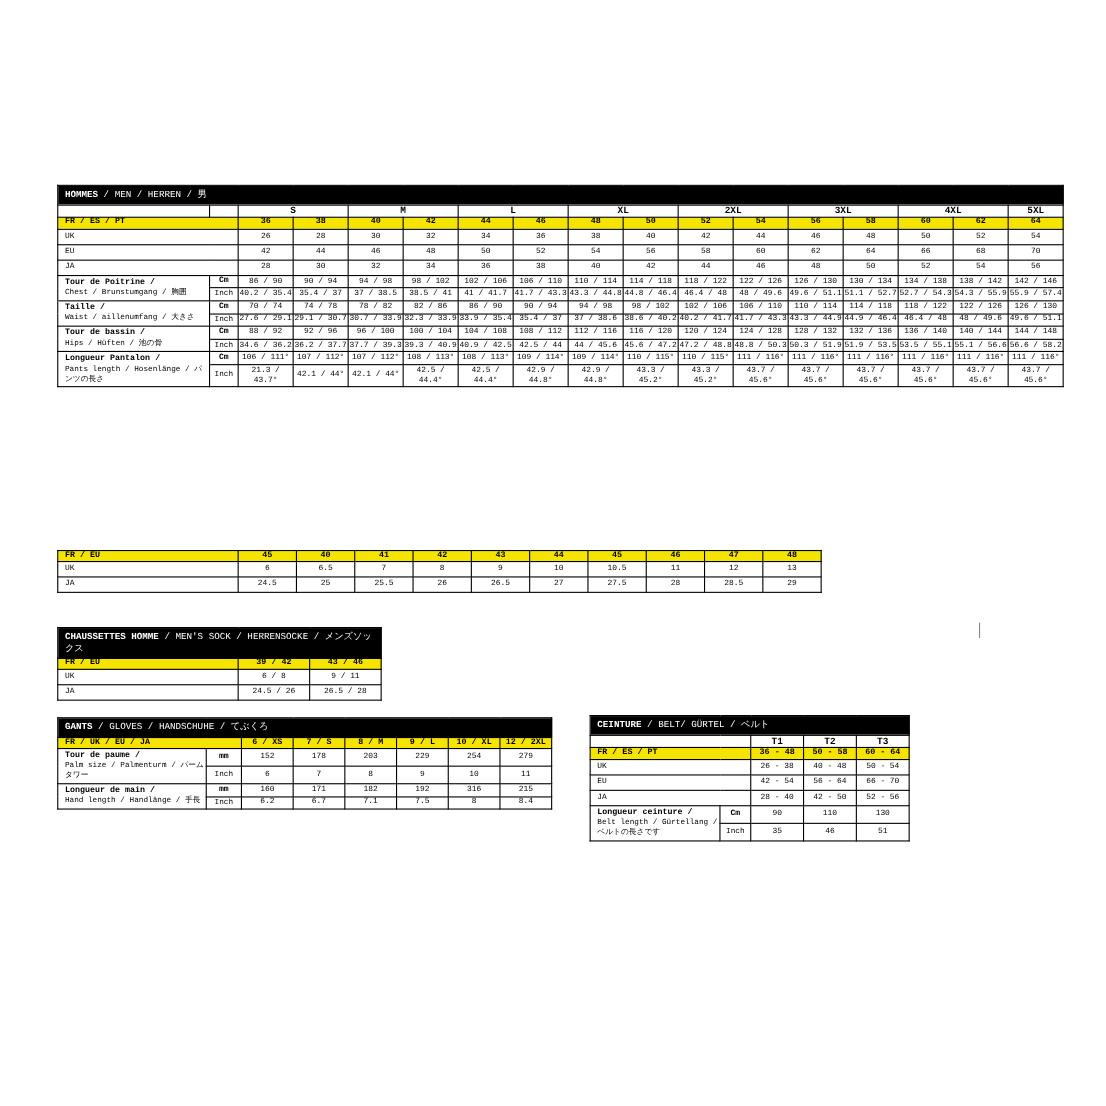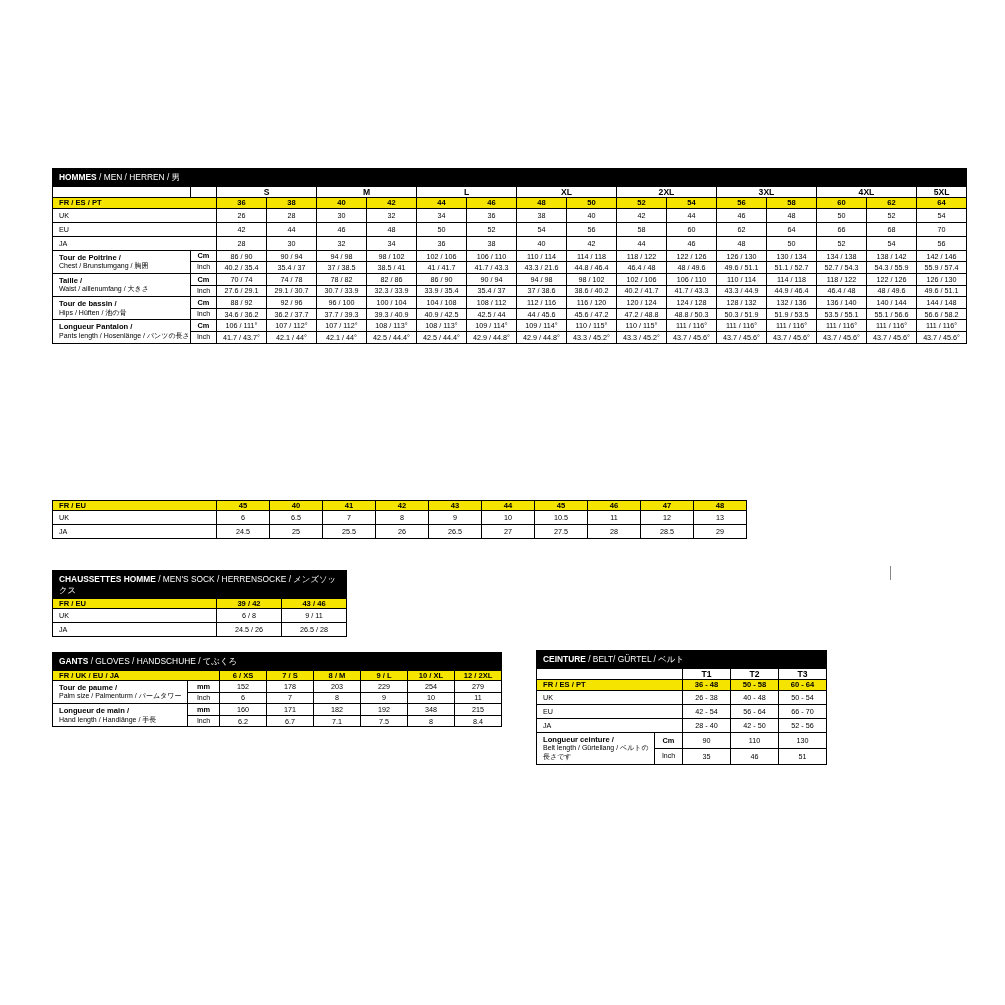--- a/index.html
+++ b/index.html
@@ -13,20 +13,21 @@
     font-family: "Liberation Sans", sans-serif;
     color: #000000;
     position: relative;
     overflow: hidden;
   }
   .page {
     position: absolute;
     left: 0; top: 0;
     width: 1005px;
     height: 758px;
+    font-family: Liberation Mono, monospace;
   }
 
   table {
     border-collapse: collapse;
     table-layout: fixed;
   }
   td, th {
     border: 1px solid #000;
     padding: 0;
     font-size: 7.2px;
@@ -230,21 +231,21 @@
       <td>142 / 146</td>
     </tr>
     <tr>
       <td class="unit inch">Inch</td>
       <td>40.2 / 35.4</td>
       <td>35.4 / 37</td>
       <td>37 / 38.5</td>
       <td>38.5 / 41</td>
       <td>41 / 41.7</td>
       <td>41.7 / 43.3</td>
-      <td>43.3 / 21.6</td>
+      <td>43.3 / 44.8</td>
       <td>44.8 / 46.4</td>
       <td>46.4 / 48</td>
       <td>48 / 49.6</td>
       <td>49.6 / 51.1</td>
       <td>51.1 / 52.7</td>
       <td>52.7 / 54.3</td>
       <td>54.3 / 55.9</td>
       <td>55.9 / 57.4</td>
     </tr>
 
@@ -347,21 +348,21 @@
       <td>110 / 115°</td>
       <td>111 / 116°</td>
       <td>111 / 116°</td>
       <td>111 / 116°</td>
       <td>111 / 116°</td>
       <td>111 / 116°</td>
       <td>111 / 116°</td>
     </tr>
     <tr>
       <td class="unit inch">Inch</td>
-      <td>41.7 / 43.7°</td>
+      <td>21.3 / 43.7°</td>
       <td>42.1 / 44°</td>
       <td>42.1 / 44°</td>
       <td>42.5 / 44.4°</td>
       <td>42.5 / 44.4°</td>
       <td>42.9 / 44.8°</td>
       <td>42.9 / 44.8°</td>
       <td>43.3 / 45.2°</td>
       <td>43.3 / 45.2°</td>
       <td>43.7 / 45.6°</td>
       <td>43.7 / 45.6°</td>
@@ -513,21 +514,21 @@
     <tr>
       <td class="rowlabel" rowspan="2">
         <div class="t1">Longueur de main /</div>
         <div class="t2">Hand length / Handlänge / 手長</div>
       </td>
       <td class="unit">mm</td>
       <td>160</td>
       <td>171</td>
       <td>182</td>
       <td>192</td>
-      <td>348</td>
+      <td>316</td>
       <td>215</td>
     </tr>
     <tr>
       <td class="unit inch">Inch</td>
       <td>6.2</td>
       <td>6.7</td>
       <td>7.1</td>
       <td>7.5</td>
       <td>8</td>
       <td>8.4</td>

